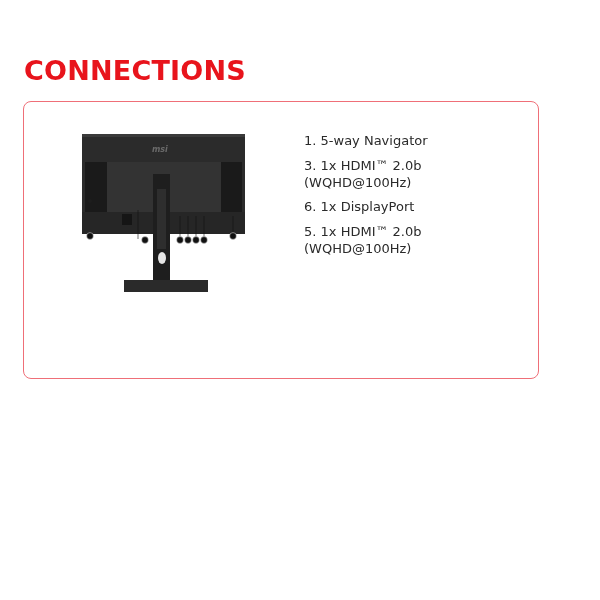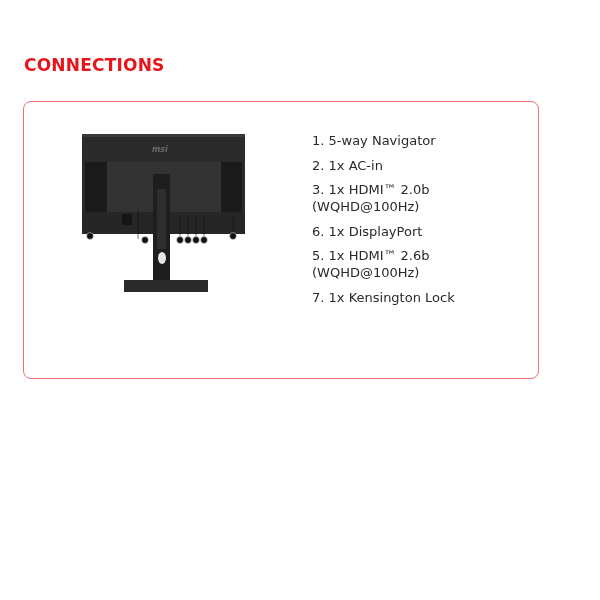--- a/index.html
+++ b/index.html
@@ -1,27 +1,27 @@
 <!DOCTYPE html>
 <html><head>
   <meta charset="utf-8">
   <style>
     html, body { margin: 0; padding: 0; background: #ffffff; }
     body { width: 600px; height: 600px; position: relative; overflow: hidden; font-family: "DejaVu Sans", sans-serif; }
     .title {
       position: absolute; left: 24px; top: 55px;
       font-family: "DejaVu Sans", sans-serif; font-weight: bold;
-      font-size: 17px; color: #e8141c; letter-spacing: 0.2px;
+      font-size: 27px; color: #e8141c; letter-spacing: 0.2px;
     }
     .box {
       position: absolute; left: 23px; top: 101px; width: 516px; height: 278px;
       border: 1.5px solid #ef6f78; border-radius: 8px; box-sizing: border-box;
     }
     .monitor-figure { position: absolute; left: 82px; top: 134px; width: 166px; height: 160px; }
-    .list { position: absolute; left: 312px; top: 132px; margin: 0; padding: 0; list-style: none; }
+    .list { position: absolute; left: 304px; top: 132px; margin: 0; padding: 0; list-style: none; }
     .list li { font-size: 13px; line-height: 17px; color: #2a2a2a; margin-bottom: 7.5px; }
   </style>
 </head>
 <body>
 
 <div class="title">CONNECTIONS</div>
 
 <div class="box"></div>
 
 <svg class="monitor-figure" viewBox="0 0 166 160" xmlns="http://www.w3.org/2000/svg">
@@ -60,18 +60,16 @@
     <circle cx="98" cy="106" r="3.4"></circle>
     <circle cx="106" cy="106" r="3.4"></circle>
     <circle cx="114" cy="106" r="3.4"></circle>
     <circle cx="122" cy="106" r="3.4"></circle>
     <circle cx="151" cy="102" r="3.4"></circle>
   </g>
 </svg>
 
 <ul class="list">
   <li><span>1. 5-way Navigator</span></li>
-  <li><span>2. 1x AC-in</span></li>
   <li><span>3. 1x HDMI™ 2.0b</span><br><span>(WQHD@100Hz)</span></li>
   <li><span>6. 1x DisplayPort</span></li>
-  <li><span>5. 1x HDMI™ 2.6b</span><br><span>(WQHD@100Hz)</span></li>
-  <li><span>7. 1x Kensington Lock</span></li>
+  <li><span>5. 1x HDMI™ 2.0b</span><br><span>(WQHD@100Hz)</span></li>
 </ul>
 
 </body></html>

